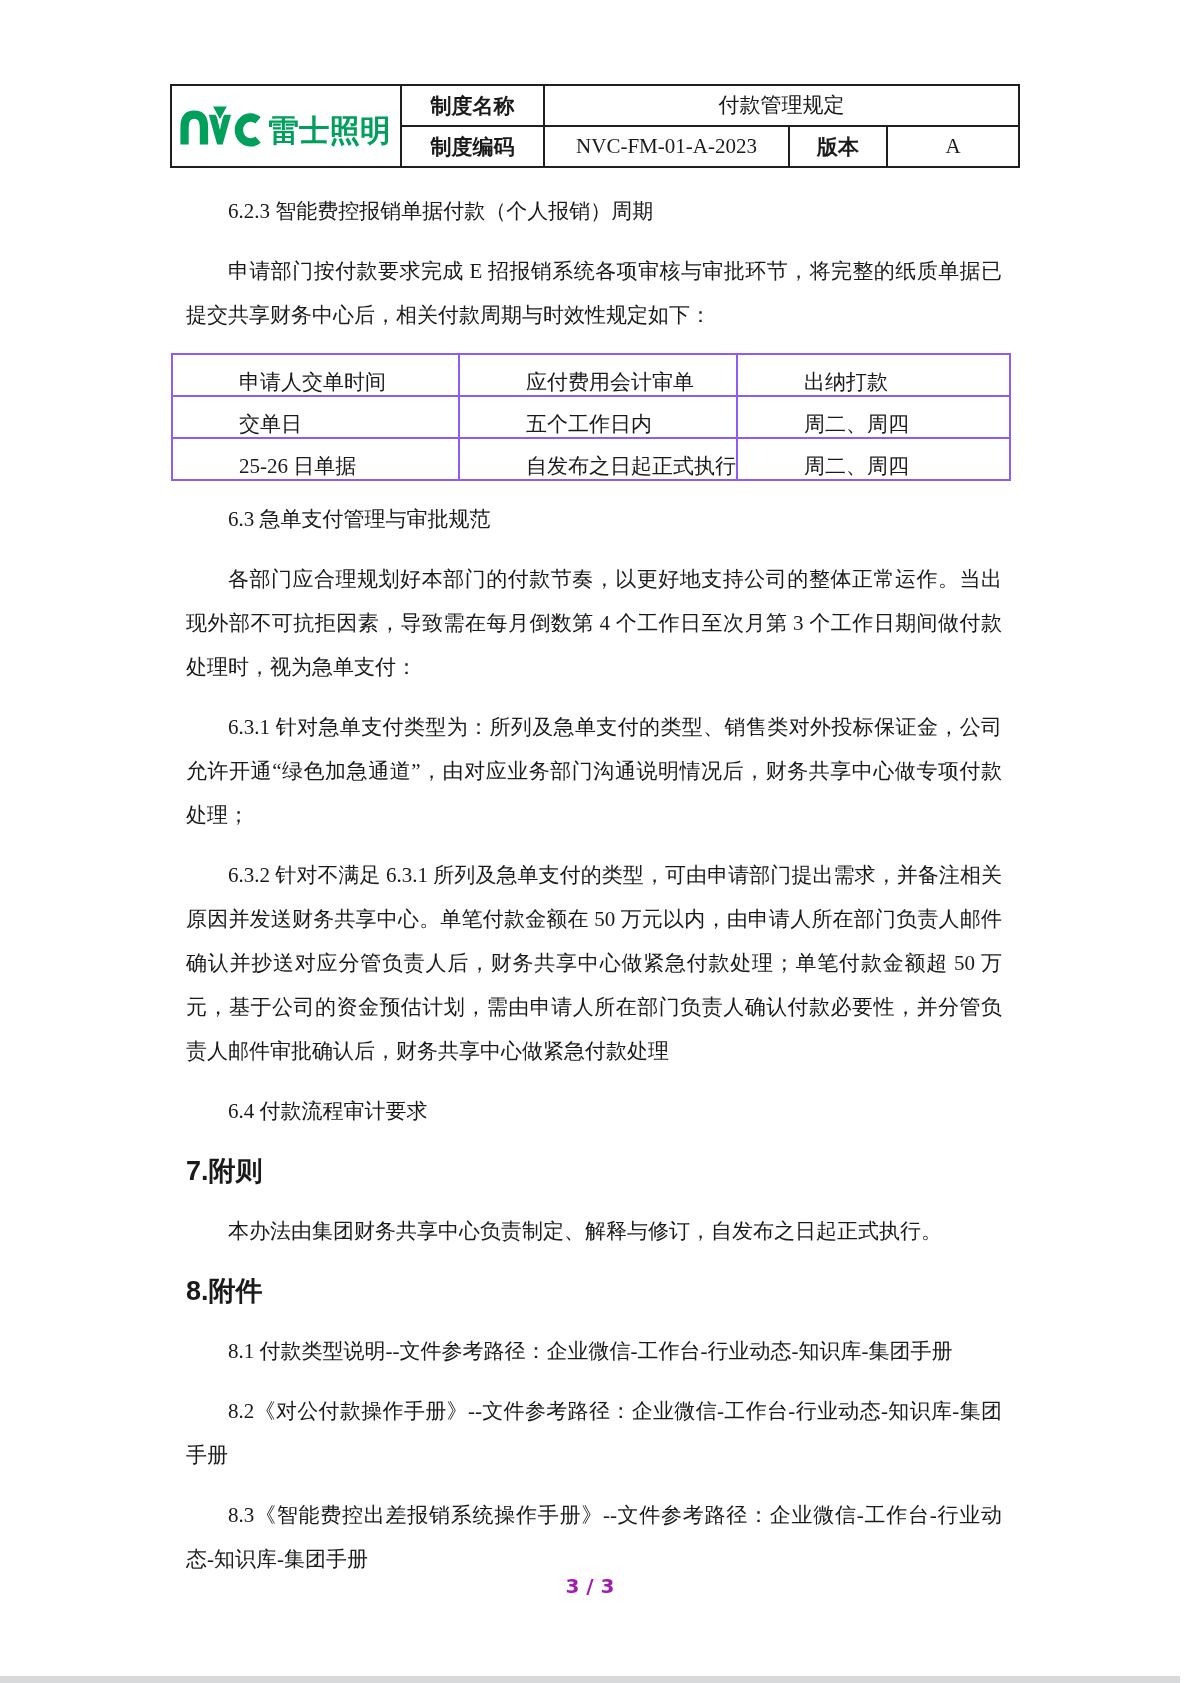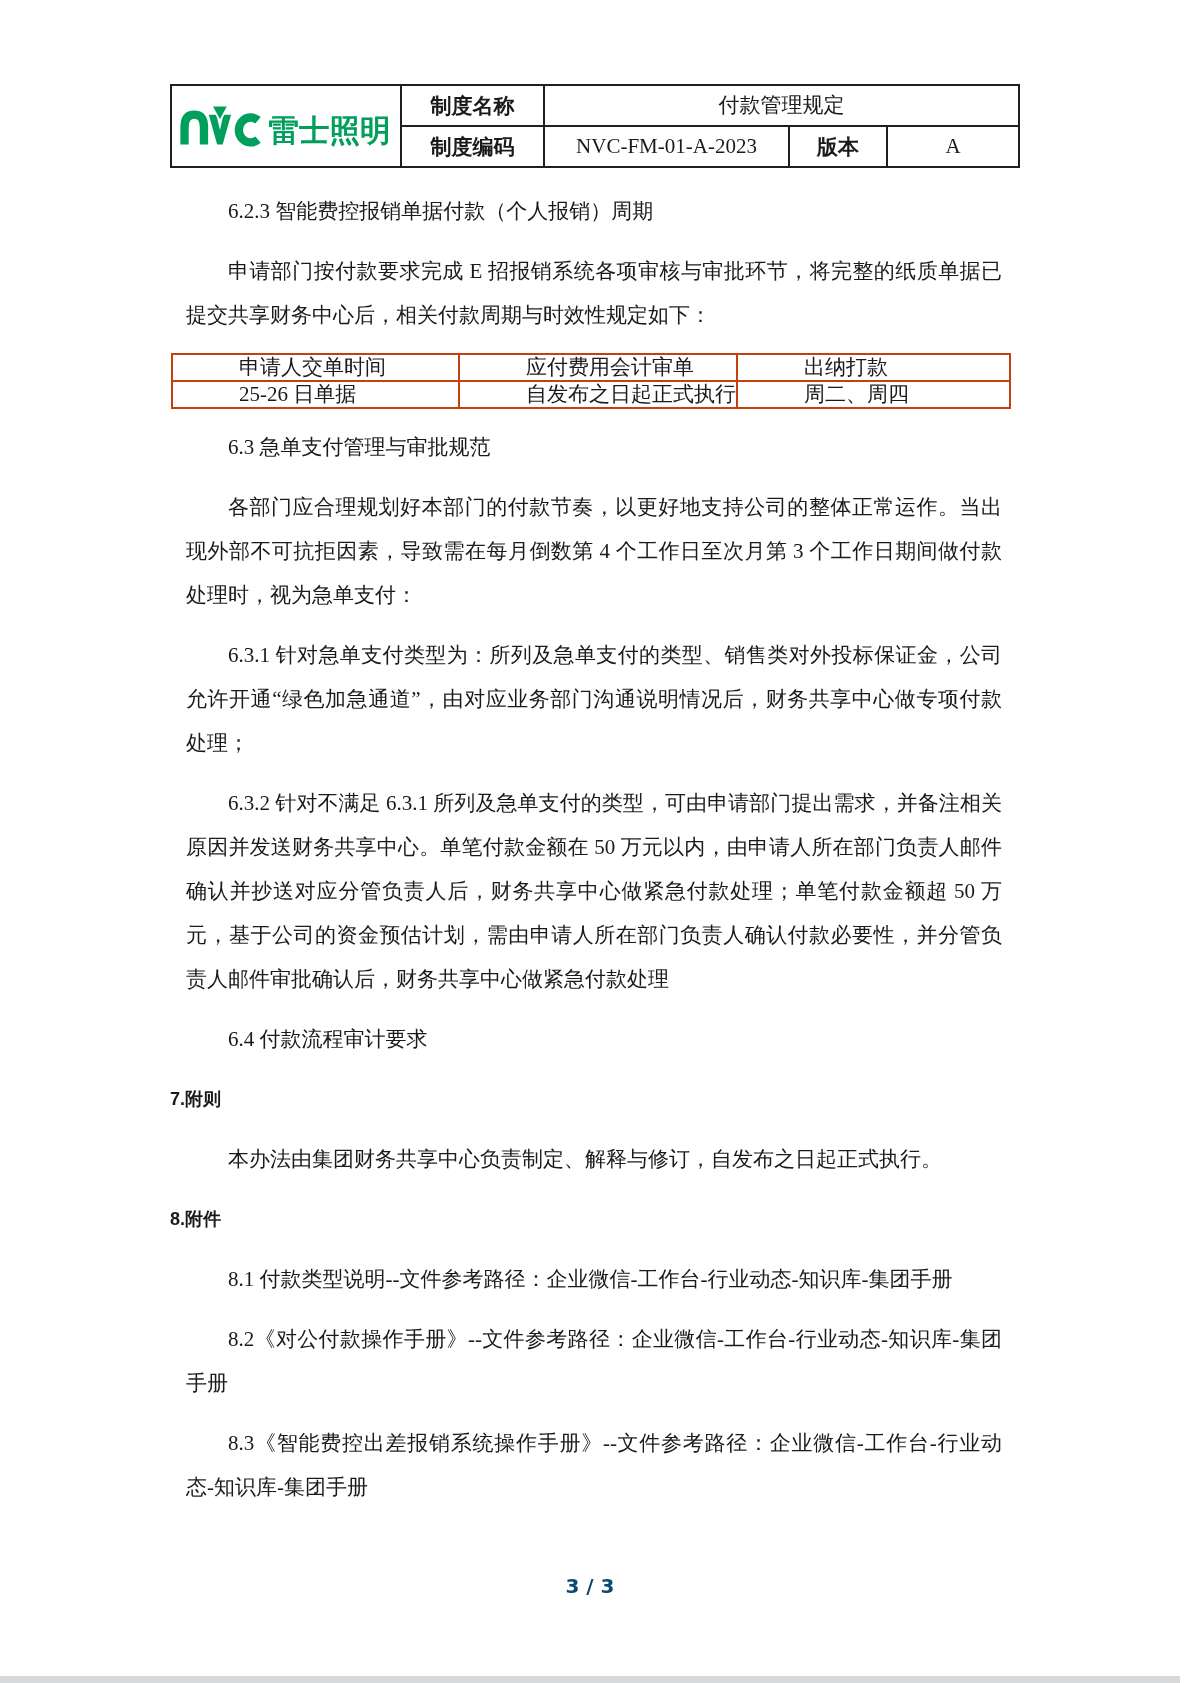--- a/index.html
+++ b/index.html
@@ -27,43 +27,43 @@
   .logo-cell svg { display:block; margin:0 auto; }
 
   
   .body-text {
     margin-top:21px; width:848px;
     font-size:21px; line-height:44px;
     text-align:justify;
   }
   .para { margin:16px; text-indent:2em; }
   .big-head {
-    margin:0; text-indent:0; font-weight:bold; font-size:18px;
+    margin:16px; text-indent:0; font-weight:bold; font-size:27px;
     font-family:"Liberation Sans","DejaVu Sans",sans-serif;
     text-align:left;
   }
 
   
   .pay-table {
     width:838px; margin:14px 0 6px 1px;
     border-collapse:collapse; table-layout:fixed;
     font-size:21px;
   }
   .pay-table td {
-    border:2px solid #c2410c; height:25px; line-height:25px;
-    padding:0 4px 0 66px; text-align:left; vertical-align:middle;
+    border:2px solid #8b5cf6; height:25px; line-height:25px;
+    padding:15px 4px 0 66px; text-align:left; vertical-align:middle;
     overflow:hidden; white-space:nowrap; text-indent:0;
   }
 
   
   .footer {
     position:absolute; left:0; top:1574px; width:100%;
     text-align:center; font-weight:bold; font-size:20px;
     font-family:"DejaVu Sans","Liberation Sans",sans-serif;
-    color:#0c4a6e;
+    color:#a21caf;
   }
   .page-edge {
     position:absolute; left:0; bottom:0; width:100%; height:7px;
     background:#d7d9da;
   }
 </style>
 </head>
 <body>
 
 <div class="page">
@@ -110,20 +110,25 @@
             <col style="width:278px">
             <col style="width:273px">
         </colgroup>
         <tbody>
             <tr>
           <td>申请人交单时间</td>
           <td>应付费用会计审单</td>
           <td>出纳打款</td>
         </tr>
         <tr>
+          <td>交单日</td>
+          <td>五个工作日内</td>
+          <td>周二、周四</td>
+        </tr>
+        <tr>
           <td>25-26 日单据</td>
           <td>自发布之日起正式执行</td>
           <td>周二、周四</td>
         </tr>
       </tbody>
         </table>
 
       <p class="para">6.3 急单支付管理与审批规范</p>
       <p class="para">各部门应合理规划好本部门的付款节奏，以更好地支持公司的整体正常运作。当出现外部不可抗拒因素，导致需在每月倒数第 4 个工作日至次月第 3 个工作日期间做付款处理时，视为急单支付：</p>
       <p class="para">6.3.1 针对急单支付类型为：所列及急单支付的类型、销售类对外投标保证金，公司允许开通“绿色加急通道”，由对应业务部门沟通说明情况后，财务共享中心做专项付款处理；</p>

